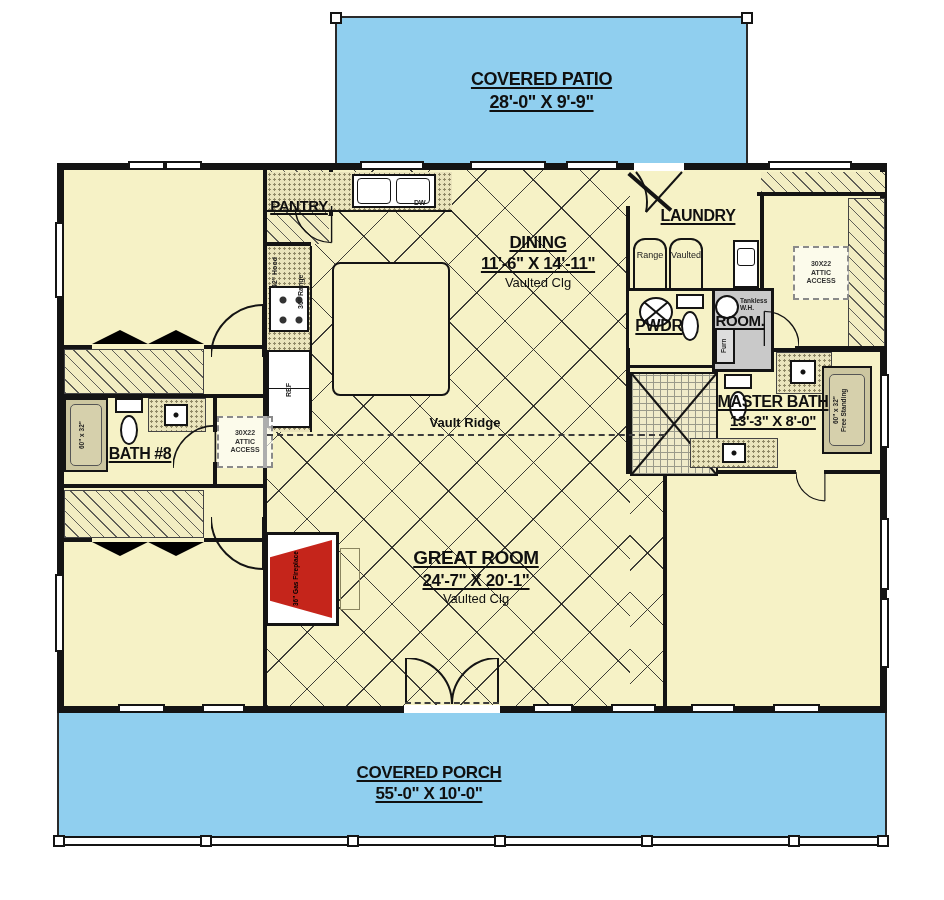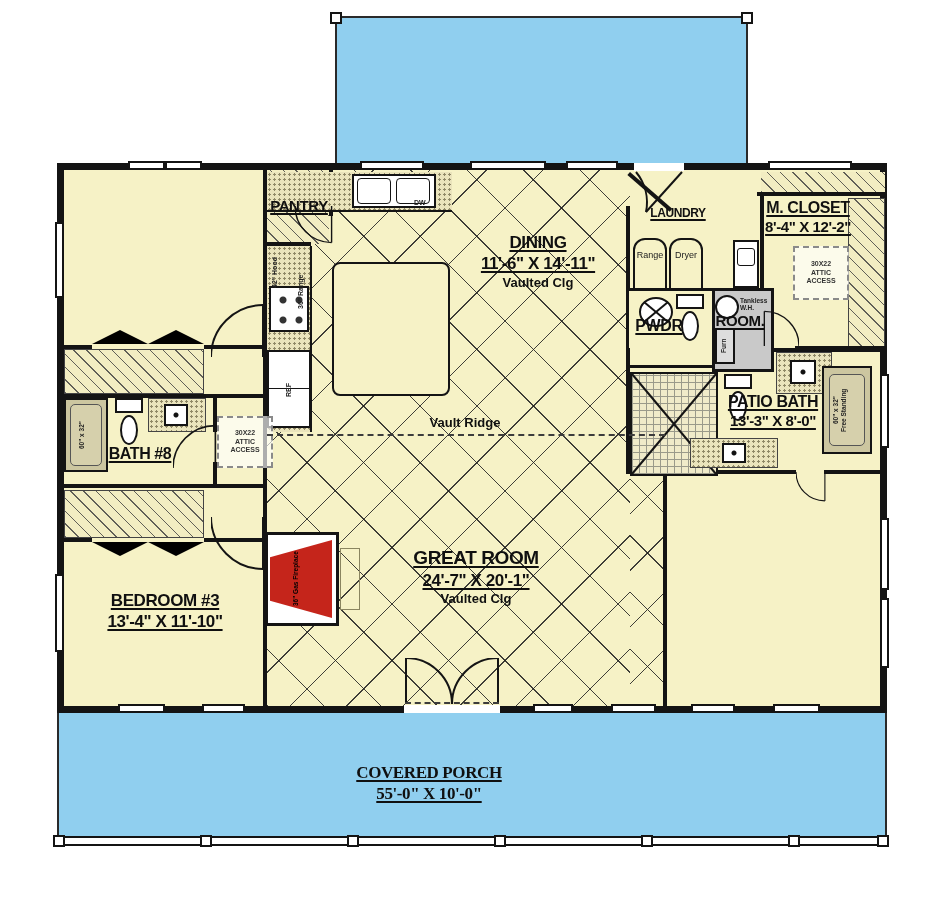--- a/index.html
+++ b/index.html
@@ -15,40 +15,44 @@
       repeating-linear-gradient(45deg,rgba(30,30,30,.85) 0 1px,transparent 1px 40px),
       repeating-linear-gradient(-45deg,rgba(30,30,30,.85) 0 1px,transparent 1px 40px);}
   .hatch{background-color:#F2EDC2;background-image:
       repeating-linear-gradient(45deg,rgba(60,60,60,.8) 0 1px,transparent 1px 9px);}
   .speck{background-color:#EAE4BC;background-image:radial-gradient(#8f8866 1px,transparent 1.3px);background-size:5px 5px;}
   .tile{background-color:#F0EBC9;background-image:
       repeating-linear-gradient(0deg,#9a9a8a 0 1px,transparent 1px 7px),
       repeating-linear-gradient(90deg,#9a9a8a 0 1px,transparent 1px 7px);}
   .lbl{position:absolute;text-align:center;font-weight:bold;letter-spacing:-.4px;line-height:1.25;}
   .lbl .name,.lbl .dims{display:block;text-decoration:underline;text-decoration-thickness:2px;text-underline-offset:2px;}
-  .lbl .note{display:block;font-weight:bold;text-decoration:none;letter-spacing:0;}
+  .lbl .note{display:block;font-weight:normal;text-decoration:none;letter-spacing:0;}
   .dbox{position:absolute;border:2px dashed #8a8a8a;background:rgba(255,255,255,.65);
         font-size:7px;line-height:1.25;font-weight:bold;color:#333;display:flex;align-items:center;justify-content:center;
         text-align:center;white-space:pre-line;}
   .vtext{position:absolute;writing-mode:vertical-rl;transform:rotate(180deg);font-size:7px;font-weight:bold;
          color:#222;white-space:pre-line;text-align:center;line-height:1.3;letter-spacing:0;}
   .fix{position:absolute;box-sizing:border-box;border:2px solid #141414;background:#fff;}
   .arc{position:absolute;}
   .arc path,.arc line{stroke:#141414;stroke-width:2;fill:none;}
   .smalltext{position:absolute;font-size:7px;font-weight:bold;color:#222;}
   .dash{position:absolute;border-top:2px dashed #3c3c3c;}
 </style>
 </head>
 <body>
 
 <div id="plan">
 
   <div class="abs" style="left: 335px; top: 16px; width: 413px; height: 150px; border: 2px solid rgb(42, 42, 42); background-color: rgb(144, 207, 239);"></div>
   <div class="post" style="left:330px;top:12px;"></div>
   <div class="post" style="left:741px;top:12px;"></div>
+  <div class="lbl" style="left:335px;top:68px;width:413px;font-size:18px;">
+    <span class="name">COVERED PATIO</span>
+    <span class="dims">28'-0" X 9'-9"</span>
+  </div>
 
   <div class="abs floor" style="left:57px;top:163px;width:830px;height:550px;border:7px solid #141414;"></div>
 
   <div class="abs xhatch" style="left:267px;top:170px;width:363px;height:536px;"></div>
   <div class="abs xhatch" style="left:630px;top:474px;width:35px;height:232px;"></div>
 
   <div class="abs hatch" style="left:267px;top:170px;width:62px;height:74px;"></div>
   <div class="abs hatch" style="left:64px;top:349px;width:140px;height:45px;border:1px solid #444;"></div>
   <div class="abs hatch" style="left:64px;top:490px;width:140px;height:48px;border:1px solid #444;"></div>
   <div class="abs hatch" style="left:848px;top:198px;width:37px;height:150px;border:1px solid #444;"></div>
@@ -95,21 +99,21 @@
   <div class="vtext" style="left:270px;top:256px;height:34px;">42" Hood</div>
   <div class="vtext" style="left:296px;top:262px;height:60px;">36" Range</div>
   <div class="fix" style="left:267px;top:350px;width:44px;height:78px;"></div>
   <div class="w" style="left:268px;top:388px;width:42px;height:1px;"></div>
   <div class="vtext" style="left:284px;top:372px;height:36px;">REF</div>
   <div class="abs" style="left:332px;top:262px;width:118px;height:134px;border:2px solid #141414;border-radius:8px;background:#F6F2C6;"></div>
 
   <div class="abs" style="left:633px;top:238px;width:34px;height:52px;border:2px solid #141414;border-radius:12px 12px 2px 2px;background:#F6F2C6;"></div>
   <div class="abs" style="left:669px;top:238px;width:34px;height:52px;border:2px solid #141414;border-radius:12px 12px 2px 2px;background:#F6F2C6;"></div>
   <div class="smalltext" style="left:636px;top:250px;width:28px;text-align:center;font-size:9px;font-weight:normal;">Range</div>
-  <div class="smalltext" style="left:671px;top:250px;width:30px;text-align:center;font-size:9px;font-weight:normal;">Dryer</div>
+  <div class="smalltext" style="left:671px;top:250px;width:30px;text-align:center;font-size:9px;font-weight:normal;">Vaulted</div>
   <div class="fix" style="left:733px;top:240px;width:26px;height:48px;"></div>
   <div class="abs" style="left:737px;top:248px;width:18px;height:18px;border:1px solid #141414;background:#fff;border-radius:3px;"></div>
 
   <svg class="arc" style="left:638px;top:296px;" width="36" height="32" viewBox="0 0 36 32">
     <ellipse cx="18" cy="16" rx="16" ry="14" fill="#fff" stroke="#141414" stroke-width="2"></ellipse>
     <line x1="6" y1="6" x2="30" y2="26"></line>
       <line x1="30" y1="6" x2="6" y2="26"></line>
   </svg>
   <div class="fix" style="left:676px;top:294px;width:28px;height:15px;"></div>
   <div class="abs" style="left:681px;top:311px;width:18px;height:30px;border:2px solid #141414;border-radius:50%;background:#fff;"></div>
@@ -218,62 +222,54 @@
   <div class="win" style="left:773px;top:704px;width:47px;height:9px;"></div>
   <div class="win" style="left:55px;top:222px;width:9px;height:76px;"></div>
   <div class="win" style="left:55px;top:574px;width:9px;height:78px;"></div>
   <div class="win" style="left:880px;top:374px;width:9px;height:74px;"></div>
   <div class="win" style="left:880px;top:518px;width:9px;height:72px;"></div>
   <div class="win" style="left:880px;top:598px;width:9px;height:70px;"></div>
 
   <div class="lbl" style="left:100px;top:444px;width:80px;font-size:16px;">
     <span class="name">BATH #8</span>
   </div>
-  <div class="lbl" style="left:90px;top:590px;width:150px;font-size:17px;">
-    <span class="name">BEDROOM #3</span>
-    <span class="dims">13'-4" X 11'-10"</span>
-  </div>
   <div class="lbl" style="left:266px;top:197px;width:66px;font-size:15px;">
     <span class="name">PANTRY</span>
   </div>
   <div class="lbl" style="left:468px;top:232px;width:140px;font-size:17px;">
     <span class="name">DINING</span>
     <span class="dims">11'-6" X 14'-11"</span>
     <span class="note" style="font-size:13px;">Vaulted Clg</span>
   </div>
   <div class="lbl" style="left:401px;top:546px;width:150px;font-size:19px;">
     <span class="name">GREAT ROOM</span>
     <span class="dims" style="font-size:17px;">24'-7" X 20'-1"</span>
     <span class="note" style="font-size:13px;">Vaulted Clg</span>
   </div>
-  <div class="lbl" style="left:628px;top:206px;width:100px;font-size:12px;">
+  <div class="lbl" style="left:648px;top:206px;width:100px;font-size:16px;">
     <span class="name">LAUNDRY</span>
-  </div>
-  <div class="lbl" style="left:752px;top:198px;width:112px;font-size:16px;">
-    <span class="name">M. CLOSET</span>
-    <span class="dims" style="font-size:15px;">8'-4" X 12'-2"</span>
   </div>
   <div class="lbl" style="left:628px;top:316px;width:62px;font-size:16px;">
     <span class="name">PWDR</span>
   </div>
   <div class="lbl" style="left:706px;top:312px;width:68px;font-size:15px;">
     <span class="name">ROOM.</span>
   </div>
   <div class="lbl" style="left:710px;top:392px;width:126px;font-size:16px;">
-    <span class="name">PATIO BATH</span>
+    <span class="name">MASTER BATH</span>
     <span class="dims" style="font-size:15px;">13'-3" X 8'-0"</span>
   </div>
 
   <div class="abs" style="left: 57px; top: 713px; width: 830px; height: 124px; border-left: 2px solid rgb(42, 42, 42); border-right: 2px solid rgb(42, 42, 42); background-color: rgb(144, 207, 239);"></div>
   <div class="abs" style="left:57px;top:836px;width:830px;height:10px;background:#fff;border-top:2px solid #141414;border-bottom:2px solid #141414;"></div>
   <div class="post" style="left:53px;top:835px;"></div>
   <div class="post" style="left:200px;top:835px;"></div>
   <div class="post" style="left:347px;top:835px;"></div>
   <div class="post" style="left:494px;top:835px;"></div>
   <div class="post" style="left:641px;top:835px;"></div>
   <div class="post" style="left:788px;top:835px;"></div>
   <div class="post" style="left:877px;top:835px;"></div>
-  <div class="lbl" style="left:57px;top:762px;width:744px;font-size:17px;font-family:Liberation Serif, serif;">
+  <div class="lbl" style="left:57px;top:762px;width:744px;font-size:17px;">
     <span class="name">COVERED PORCH</span>
     <span class="dims">55'-0" X 10'-0"</span>
   </div>
 
 </div>
 
 </body></html>

